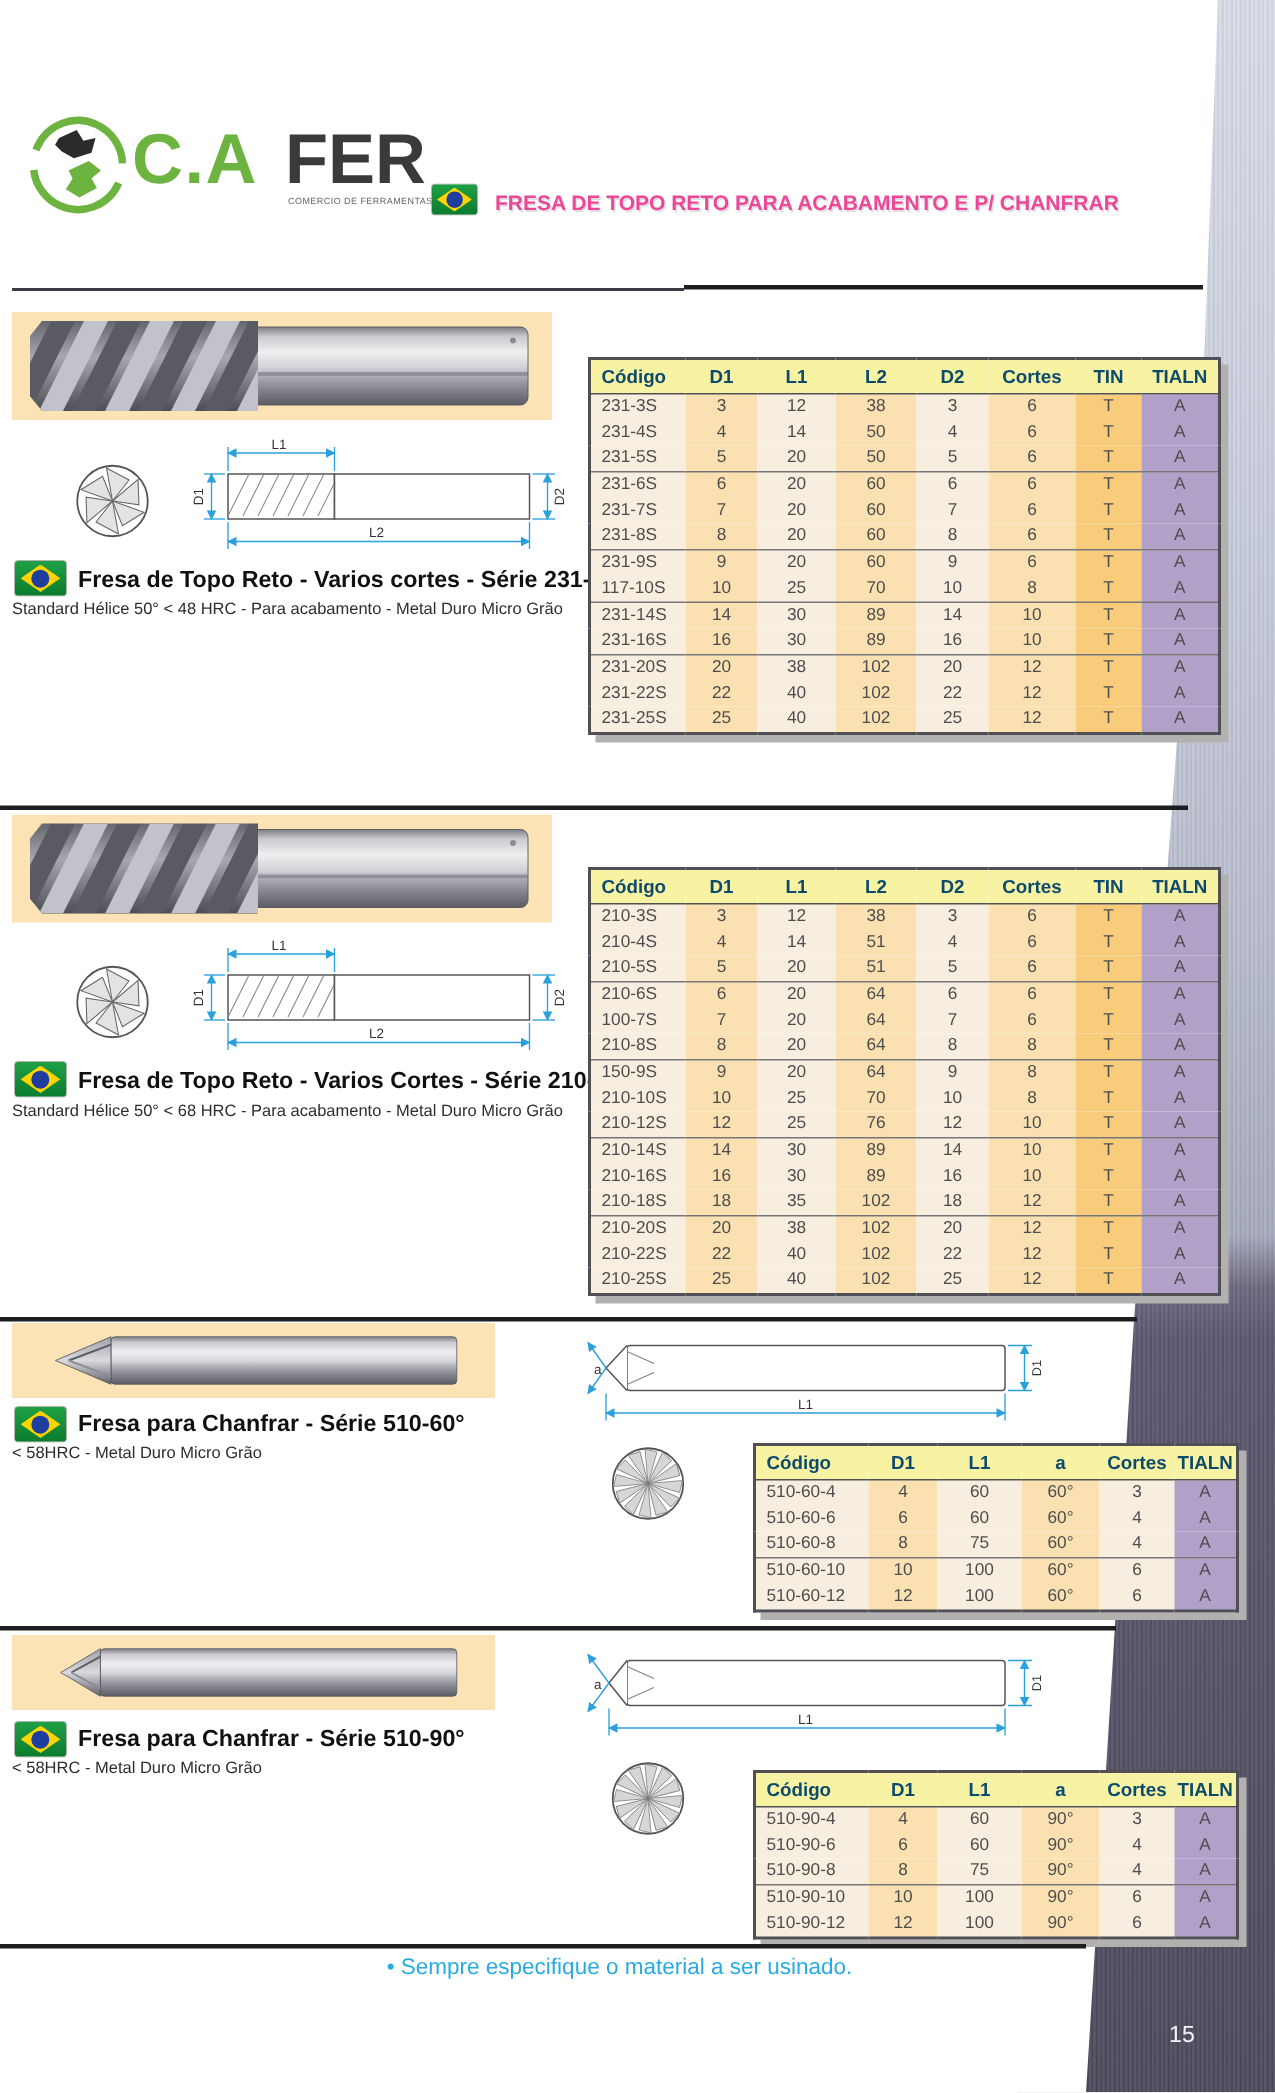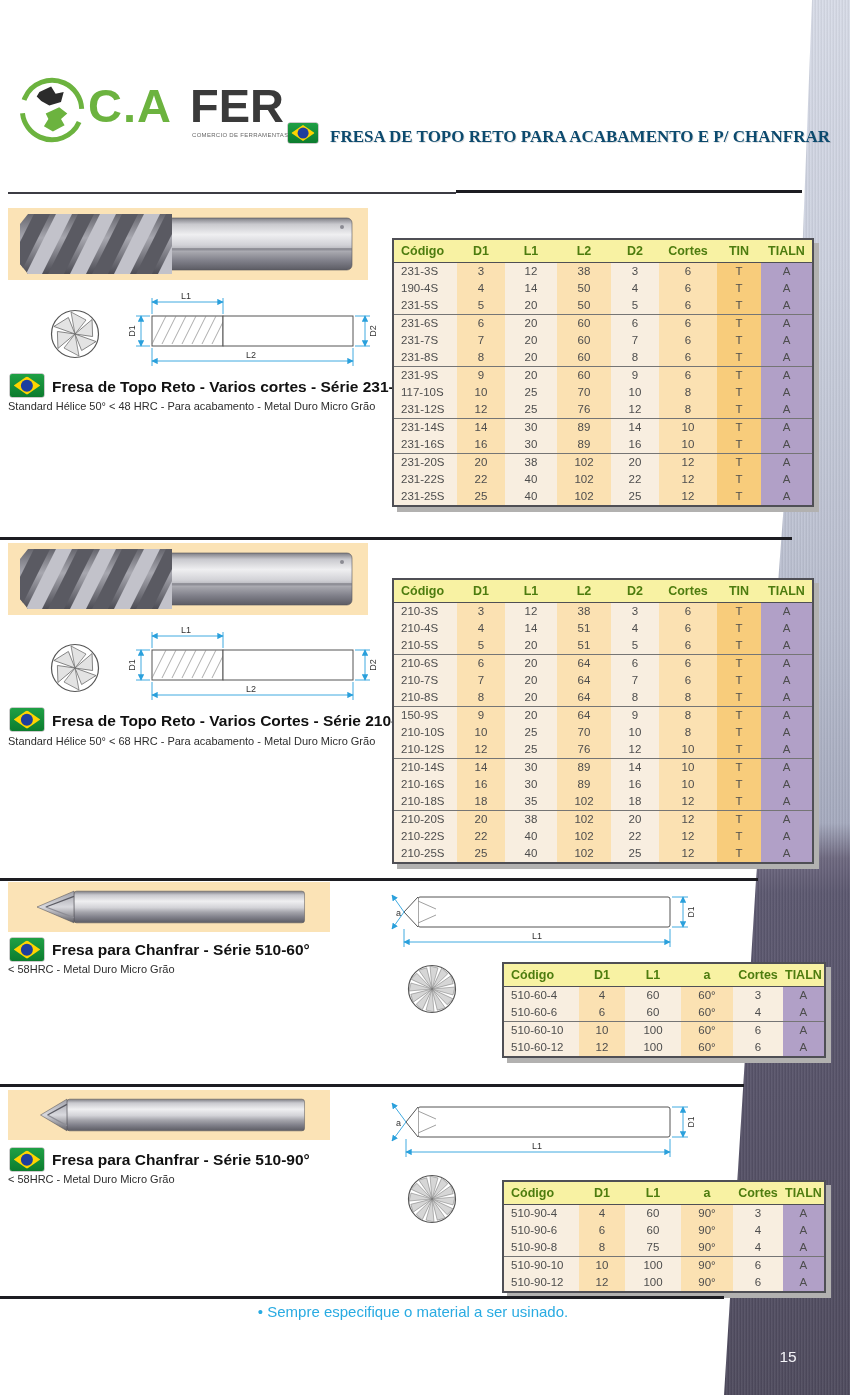--- a/index.html
+++ b/index.html
@@ -10,41 +10,41 @@
   #band{position:absolute;left:0;top:0;width:850px;height:1395px;z-index:0;
     clip-path:polygon(812px 0px,850px 0px,850px 1395px,724px 1395px,756px 880px,802px 260px);
     background:linear-gradient(to bottom,#d8dce8 0%,#ccd1df 20%,#b8bdce 45%,#a6abbf 59%,#6e6980 61.5%,#5c5870 64%,#4f4b5e 100%);}
   #band::after{content:"";position:absolute;inset:0;
     background:repeating-linear-gradient(90deg,rgba(255,255,255,.06) 0 1px,rgba(0,0,0,.05) 2px 3px);}
   .z{z-index:2;}
   
   #logo-ca{left:88px;top:78px;font-size:47px;font-weight:bold;color:#6cb33f;letter-spacing:1px;}
   #logo-fer{left:190px;top:78px;font-size:47px;font-weight:bold;color:#3a3a3a;}
   #logo-cap{left:192px;top:132px;font-size:6px;color:#666;letter-spacing:.3px;}
-  #page-title{left:330px;top:127px;font-size:17px;font-weight:bold;color:#0c4a6e;
-    text-shadow:1px 1px 0 rgba(0,0,0,.12);font-family:Liberation Serif, serif;}
+  #page-title{left:330px;top:127px;font-size:14px;font-weight:bold;color:#ec4899;
+    text-shadow:1px 1px 0 rgba(0,0,0,.12);}
   
   .flag{background:linear-gradient(#1fa045,#0c7c2e);border-radius:2px;box-shadow:0 0 0 .5px #9a9a9a;}
   .flag::before{content:"";position:absolute;left:50%;top:50%;width:78%;height:80%;
     transform:translate(-50%,-50%);background:#ffd400;clip-path:polygon(50% 0,100% 50%,50% 100%,0 50%);}
   .flag::after{content:"";position:absolute;left:50%;top:50%;width:36%;height:54%;
     transform:translate(-50%,-50%);border-radius:50%;background:#1d3e9e;}
   .flag-sm{width:30px;height:20px;}
   .flag-md{width:34px;height:23px;}
   
   .sep{background:#1d1d22;}
   
   .heading{font-size:15.5px;font-weight:bold;color:#111;}
   .subtitle{font-size:11px;color:#2d2d2d;}
   
   .photo{background:#fbe3b6;}
   
   .spec{border-collapse:collapse;border:2px solid #4f4f55;background:#fff;table-layout:fixed;
         box-shadow:5px 5px 0 #b2b1b0;}
-  .spec th{background:#f8f2a3;font-size:12.5px;font-weight:bold;color:#4d7c0f;height:20px;
+  .spec th{background:#f8f2a3;font-size:12.5px;font-weight:bold;color:#0c4a6e;height:20px;
         text-align:center;border-bottom:1.5px solid #4f4f55;padding:1px 2px;}
   .spec td{font-size:11.5px;color:#4d4d4d;height:17px;line-height:17px;text-align:center;padding:0 2px;}
   .spec .left{text-align:left;padding-left:7px;}
   .spec tr.gstart td{border-top:1px solid #757575;}
   .col-cream{background:#f8eee0;}
   .col-peach{background:#fbe1b2;}
   .col-tin{background:#f8cc7b;}
   .col-tialn{background:#b1a0c7;}
   
   #footer-note{left:30px;top:1303px;width:766px;text-align:center;font-size:15px;color:#29abe2;}
@@ -199,21 +199,21 @@
             <td class="col-cream left">231-3S</td>
             <td class="col-peach">3</td>
             <td class="col-cream">12</td>
             <td class="col-peach">38</td>
             <td class="col-cream">3</td>
             <td class="col-peach">6</td>
             <td class="col-tin">T</td>
             <td class="col-tialn">A</td>
           </tr>
           <tr>
-            <td class="col-cream left">190-4S</td>
+            <td class="col-cream left">231-4S</td>
             <td class="col-peach">4</td>
             <td class="col-cream">14</td>
             <td class="col-peach">50</td>
             <td class="col-cream">4</td>
             <td class="col-peach">6</td>
             <td class="col-tin">T</td>
             <td class="col-tialn">A</td>
           </tr>
           <tr>
             <td class="col-cream left">231-5S</td>
@@ -264,30 +264,20 @@
             <td class="col-peach">6</td>
             <td class="col-tin">T</td>
             <td class="col-tialn">A</td>
           </tr>
           <tr>
             <td class="col-cream left">117-10S</td>
             <td class="col-peach">10</td>
             <td class="col-cream">25</td>
             <td class="col-peach">70</td>
             <td class="col-cream">10</td>
-            <td class="col-peach">8</td>
-            <td class="col-tin">T</td>
-            <td class="col-tialn">A</td>
-          </tr>
-          <tr>
-            <td class="col-cream left">231-12S</td>
-            <td class="col-peach">12</td>
-            <td class="col-cream">25</td>
-            <td class="col-peach">76</td>
-            <td class="col-cream">12</td>
             <td class="col-peach">8</td>
             <td class="col-tin">T</td>
             <td class="col-tialn">A</td>
           </tr>
           <tr class="gstart">
             <td class="col-cream left">231-14S</td>
             <td class="col-peach">14</td>
             <td class="col-cream">30</td>
             <td class="col-peach">89</td>
             <td class="col-cream">14</td>
@@ -467,21 +457,21 @@
             <td class="col-cream left">210-6S</td>
             <td class="col-peach">6</td>
             <td class="col-cream">20</td>
             <td class="col-peach">64</td>
             <td class="col-cream">6</td>
             <td class="col-peach">6</td>
             <td class="col-tin">T</td>
             <td class="col-tialn">A</td>
           </tr>
           <tr>
-            <td class="col-cream left">210-7S</td>
+            <td class="col-cream left">100-7S</td>
             <td class="col-peach">7</td>
             <td class="col-cream">20</td>
             <td class="col-peach">64</td>
             <td class="col-cream">7</td>
             <td class="col-peach">6</td>
             <td class="col-tin">T</td>
             <td class="col-tialn">A</td>
           </tr>
           <tr>
             <td class="col-cream left">210-8S</td>
@@ -666,20 +656,28 @@
             <td class="col-tialn">A</td>
           </tr>
           <tr>
             <td class="col-cream left">510-60-6</td>
             <td class="col-peach">6</td>
             <td class="col-cream">60</td>
             <td class="col-peach">60°</td>
             <td class="col-cream">4</td>
             <td class="col-tialn">A</td>
           </tr>
+          <tr>
+            <td class="col-cream left">510-60-8</td>
+            <td class="col-peach">8</td>
+            <td class="col-cream">75</td>
+            <td class="col-peach">60°</td>
+            <td class="col-cream">4</td>
+            <td class="col-tialn">A</td>
+          </tr>
           <tr class="gstart">
             <td class="col-cream left">510-60-10</td>
             <td class="col-peach">10</td>
             <td class="col-cream">100</td>
             <td class="col-peach">60°</td>
             <td class="col-cream">6</td>
             <td class="col-tialn">A</td>
           </tr>
           <tr>
             <td class="col-cream left">510-60-12</td>

